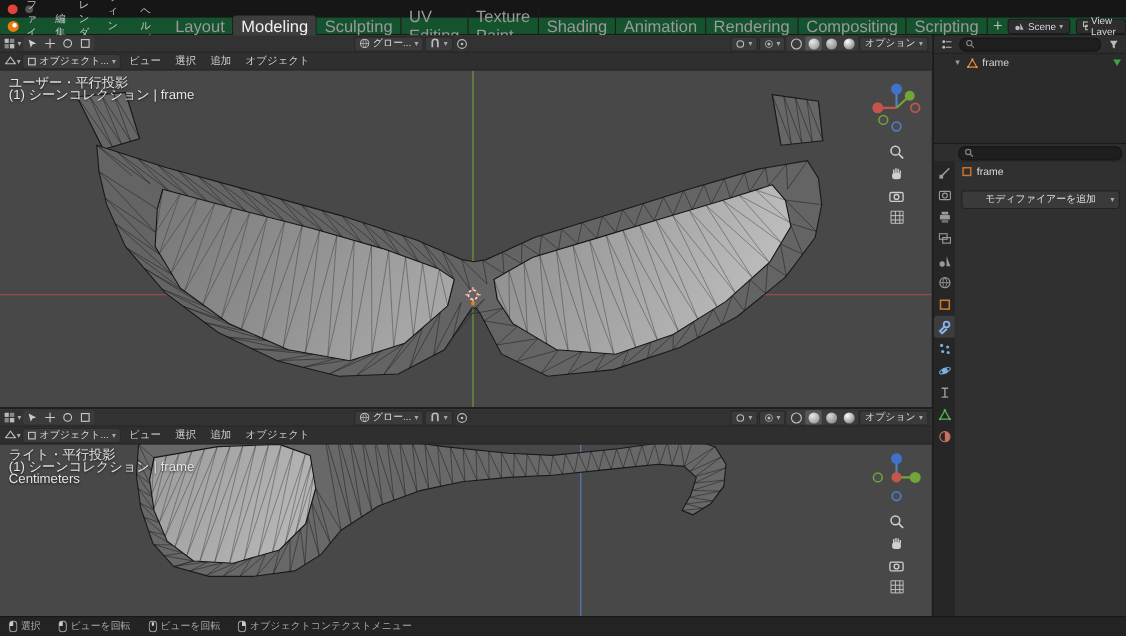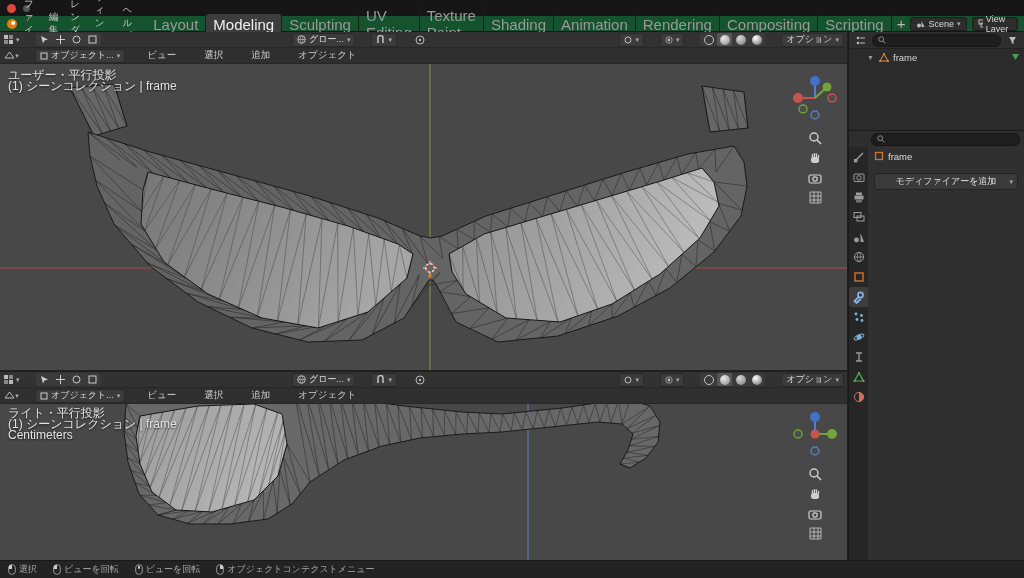--- a/index.html
+++ b/index.html
@@ -16,28 +16,28 @@
   .wintitle{position:absolute;left:0;right:0;text-align:center;font-size:9.5px;color:#d8d8d8}
 
   
   .menubar{left:0;top:16px;width:1024px;height:16px;background:#14532d;display:flex;align-items:center;border-bottom:1px solid #151515;box-sizing:border-box}
   .blogo{margin-left:6px;display:flex}
   .hmenu{font-size:9.5px;color:#c6c6c6;padding:0 6px;cursor:default}
   .tabs{display:flex;align-items:center;margin-left:8px;height:16px}
   .tab{font-size:15px;color:#9a9a9a;padding:2px 7px 1px 7px;border-right:1px solid #1c1c1c;cursor:default}
   .tab.active{background:#3d3d3d;color:#f0f0f0;border-radius:3px 3px 0 0}
   .tab.plus{color:#bbb;border-right:none;padding:2px 5px}
-  .topright{margin-left:auto;display:flex;align-items:center;gap:5px;margin-right:6px}
+  .topright{margin-left:auto;display:flex;align-items:center;gap:5px;margin-right:0}
   .selbox{display:flex;align-items:center;gap:3px;background:#2d2d2d;border:1px solid #1c1c1c;border-radius:3px;height:12px;padding:0 5px;font-size:9px;color:#d8d8d8}
 
   
   .viewport{overflow:hidden;background:#484848;border-right:1px solid #1f1f1f;box-sizing:border-box}
   #viewport1{left:0;top:32px;width:848px;height:340px;border-bottom:2px solid #1f1f1f}
   #viewport2{left:0;top:372px;width:848px;height:188px}
-  .vhead{position:absolute;left:0;width:848px;height:16px;background:#323232;display:flex;align-items:center;padding:0 4px;box-sizing:border-box;gap:16px;z-index:3;border-bottom:1px solid #272727}
+  .vhead{position:absolute;left:0;width:848px;height:16px;background:#323232;display:flex;align-items:center;padding:0 4px;box-sizing:border-box;gap:1px;z-index:3;border-bottom:1px solid #272727}
   .vhead.row2{top:16px;background:#2f2f2f}
   .flex1{flex:1}
   .ibtn{min-width:15px;height:13px;display:flex;align-items:center;justify-content:center;border-radius:2px;cursor:default}
   .igrp{display:flex;background:#3b3b3b;border-radius:3px;padding:0 1px;gap:1px;height:13px;align-items:center}
   .dd{display:flex;align-items:center;gap:3px;background:#3b3b3b;border:1px solid #292929;border-radius:3px;height:12px;padding:0 4px;font-size:9px;color:#ddd;white-space:nowrap;cursor:default}
   .cr{font-size:7px;color:#aaa}
   .vmenu{font-size:9.5px;color:#d0d0d0;padding:0 6px;cursor:default}
   .ovl-block{position:absolute;left:8px;z-index:2}
   .ovl{font-size:12px;color:#e4e4e4;text-shadow:0 1px 2px rgba(0,0,0,.7);line-height:11px;white-space:nowrap}
   .scene-svg{position:absolute;left:0;top:0;z-index:1}

